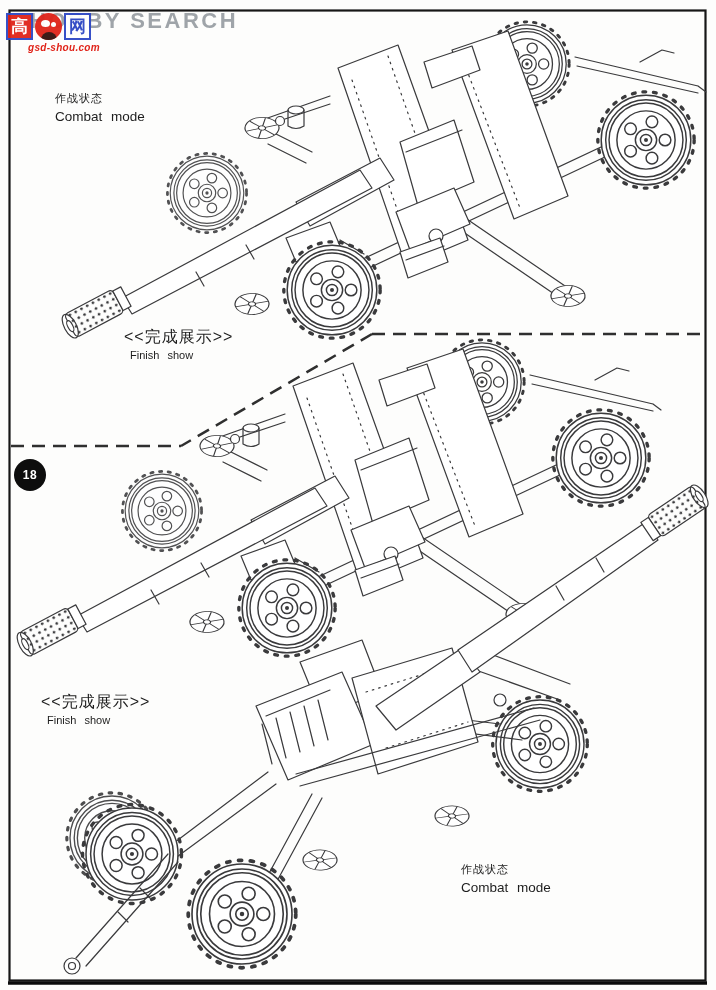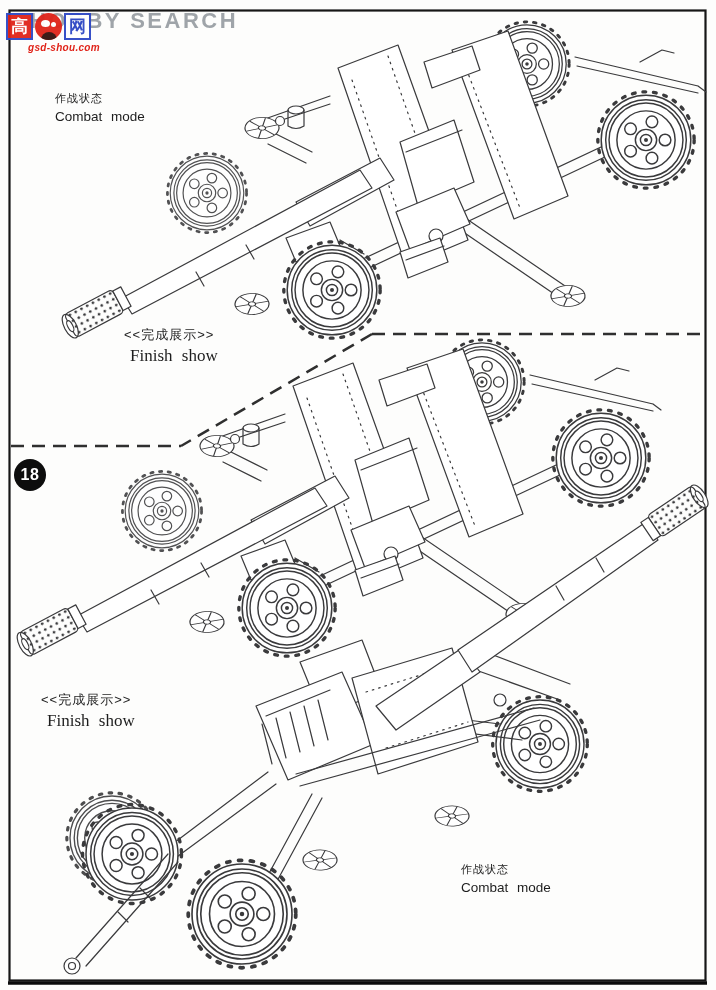--- a/index.html
+++ b/index.html
@@ -4,25 +4,25 @@
 <style>
   html,body{margin:0;padding:0;background:#ffffff;}
   .page{
     position:relative;width:716px;height:990px;background:#fdfdfc;overflow:hidden;
     font-family:"Liberation Sans", sans-serif;color:#222;
   }
   .art{position:absolute;left:0;top:0;}
   .label{position:absolute;line-height:1.15;}
   .label .cn{display:block;font-size:11px;letter-spacing:1px;color:#1d1d1d;}
   .label .en{display:block;font-size:13.5px;margin-top:4px;color:#1d1d1d;word-spacing:5px;}
-  .label.small .cn{font-size:13px;}
-  .label.small .en{font-size:17px;margin-left:6px;margin-top:3px;font-family:Liberation Serif, serif;}
+  .label.small .cn{font-size:16px;}
+  .label.small .en{font-size:11px;margin-left:6px;margin-top:3px;}
   .step-badge{
     position:absolute;left:14px;top:459px;width:32px;height:32px;border-radius:50%;
-    background:#0d0d0d;color:#fff;font-size:16px;font-weight:bold;
+    background:#0d0d0d;color:#fff;font-size:12px;font-weight:bold;
     display:flex;align-items:center;justify-content:center;letter-spacing:0.5px;
   }
   
   .watermark{position:absolute;left:0;top:0;width:260px;height:60px;pointer-events:none;}
   .wm-gray{
     position:absolute;left:30px;top:8px;font-size:22px;font-weight:600;color:#8f959b;
     letter-spacing:2.5px;opacity:.85;white-space:nowrap;
   }
   .wm-logo{position:absolute;left:6px;top:13px;display:flex;align-items:center;gap:2px;opacity:.95;}
   .wm-box{width:23px;height:23px;box-sizing:content-box;border:2px solid #2d47c5;

